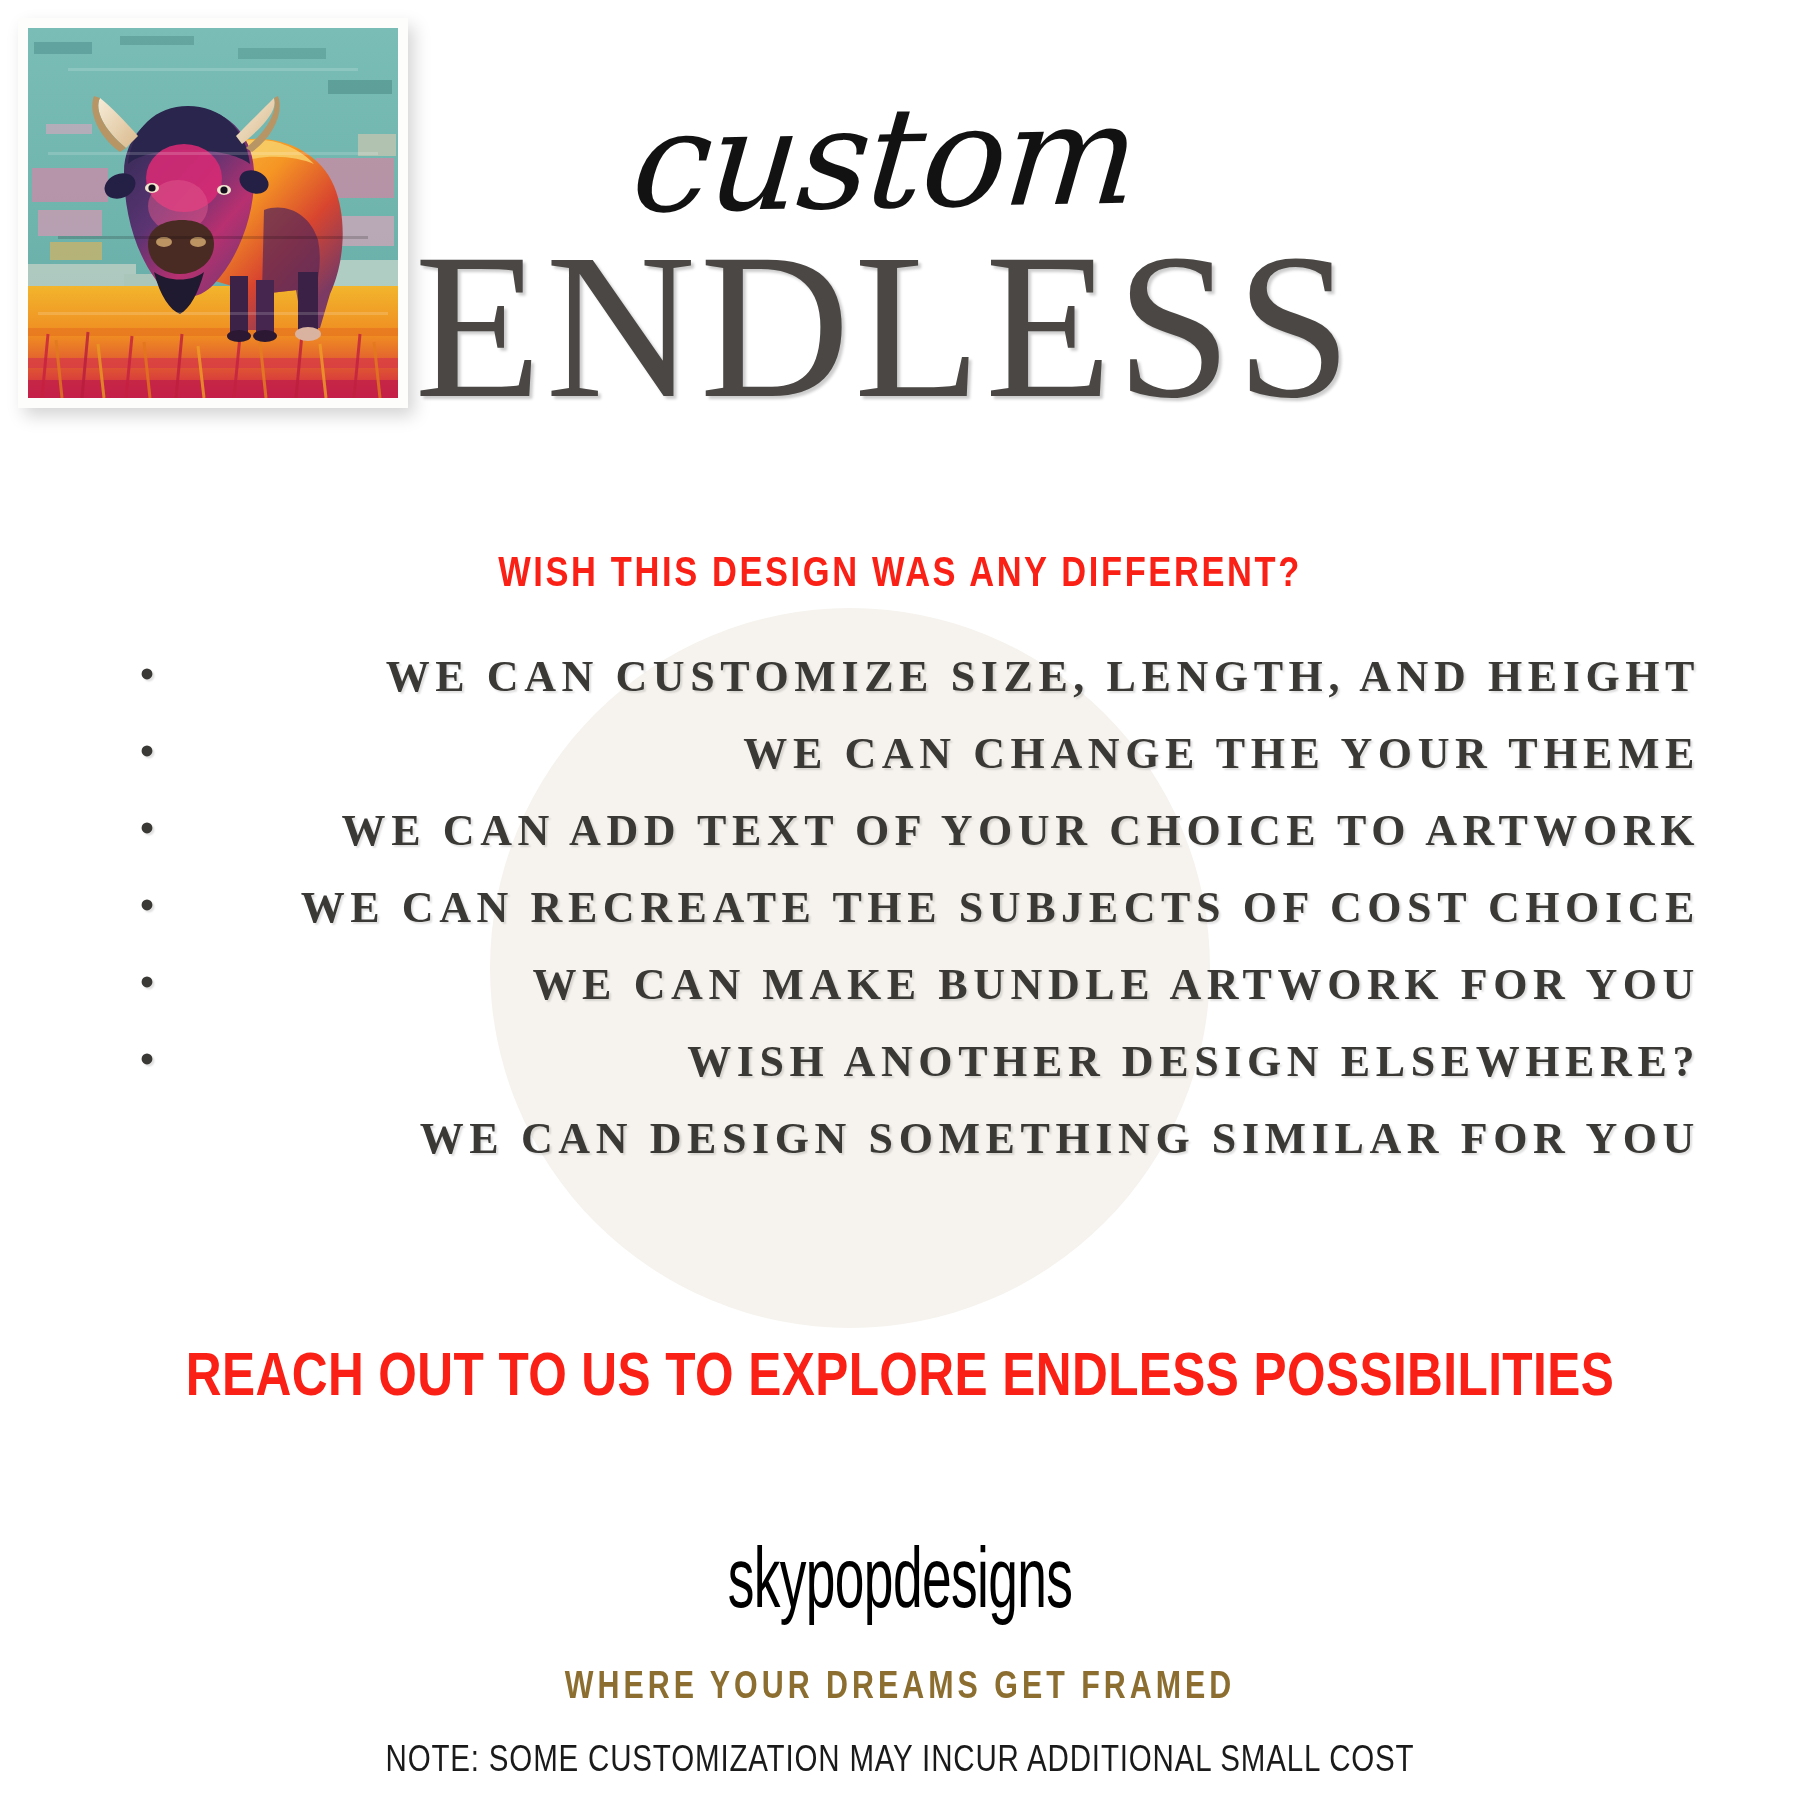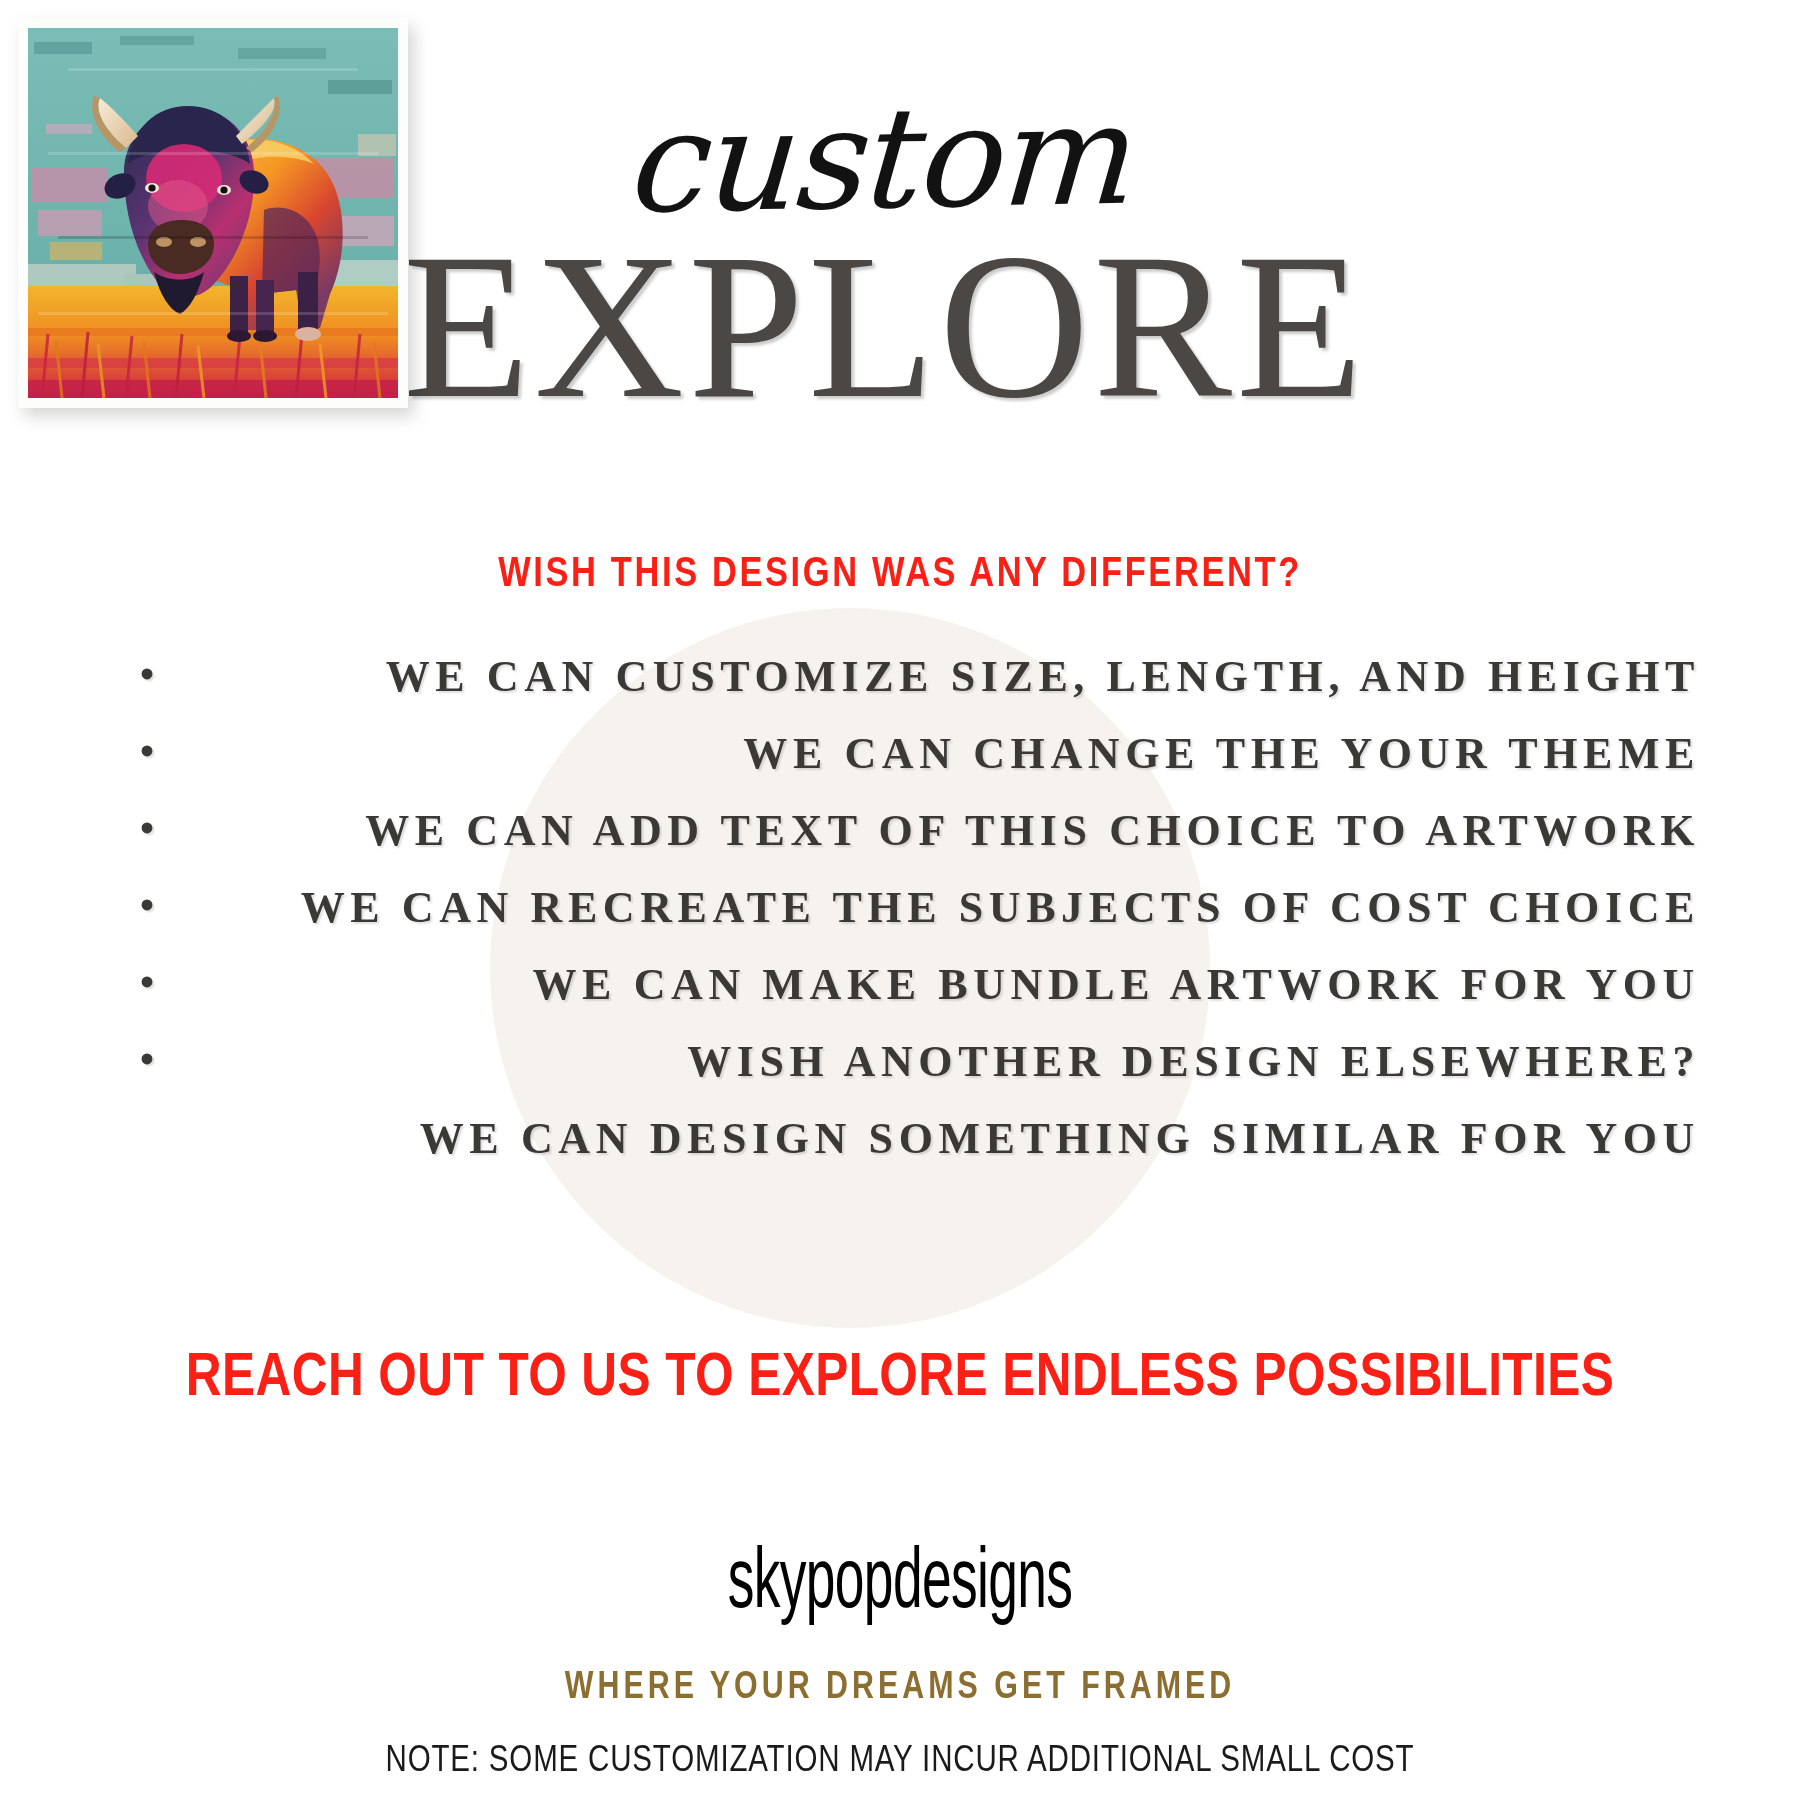--- a/index.html
+++ b/index.html
@@ -347,37 +347,37 @@
           <rect x="20" y="124" width="330" height="3" fill="#ffffff"></rect>
           <rect x="30" y="208" width="310" height="3" fill="#000000"></rect>
           <rect x="10" y="284" width="350" height="3" fill="#ffffff"></rect>
         </g>
       </svg>
     </div>
   </div>
 
   <div class="headings">
     <div class="script-title">custom</div>
-    <div class="serif-title">EXPLORE</div>
+    <div class="serif-title">ENDLESS</div>
   </div>
 
   <div class="red-subtitle">WISH  THIS  DESIGN  WAS ANY DIFFERENT?</div>
 
   <ul class="bullet-list">
     <li class="bullet-row">
       <span class="bullet-dot">•</span>
       <span class="bullet-text">WE CAN CUSTOMIZE SIZE, LENGTH, AND HEIGHT</span>
     </li>
     <li class="bullet-row">
       <span class="bullet-dot">•</span>
       <span class="bullet-text">WE CAN CHANGE THE YOUR THEME</span>
     </li>
     <li class="bullet-row">
       <span class="bullet-dot">•</span>
-      <span class="bullet-text">WE CAN ADD TEXT OF THIS CHOICE TO ARTWORK</span>
+      <span class="bullet-text">WE CAN ADD TEXT OF YOUR CHOICE TO ARTWORK</span>
     </li>
     <li class="bullet-row">
       <span class="bullet-dot">•</span>
       <span class="bullet-text">WE CAN RECREATE THE SUBJECTS OF COST CHOICE</span>
     </li>
     <li class="bullet-row">
       <span class="bullet-dot">•</span>
       <span class="bullet-text">WE CAN MAKE BUNDLE ARTWORK FOR YOU</span>
     </li>
     <li class="bullet-row">

